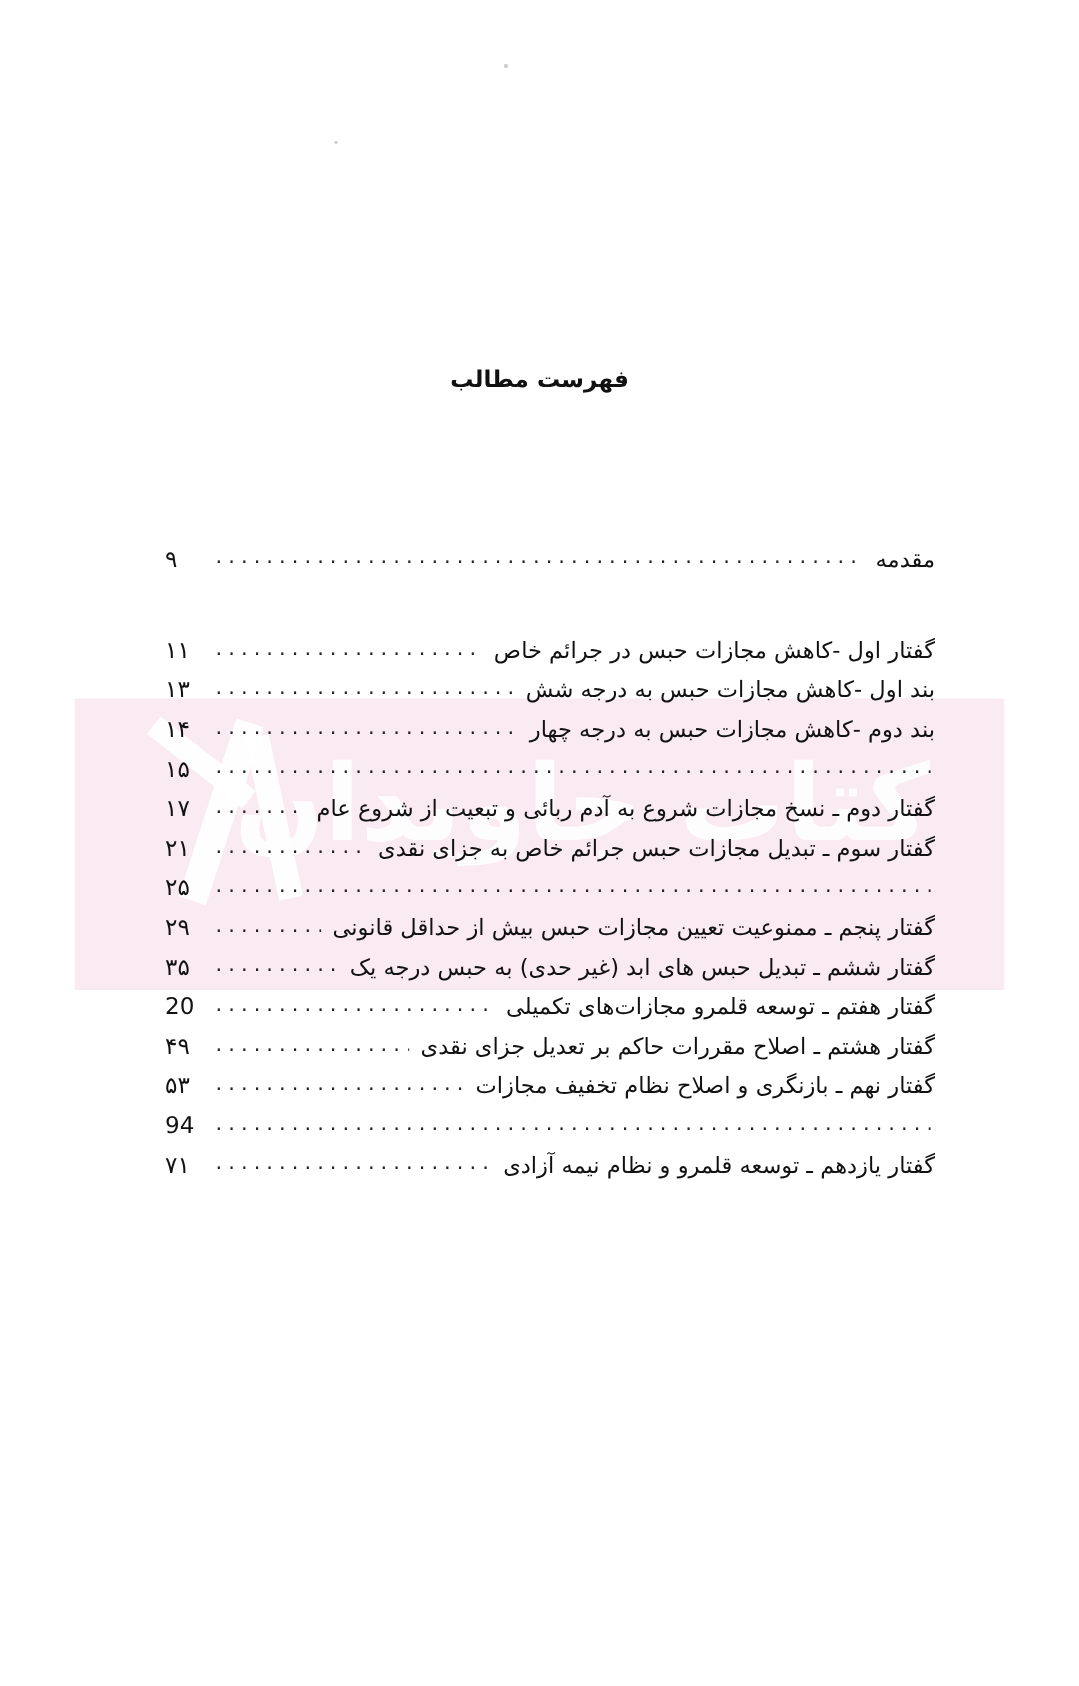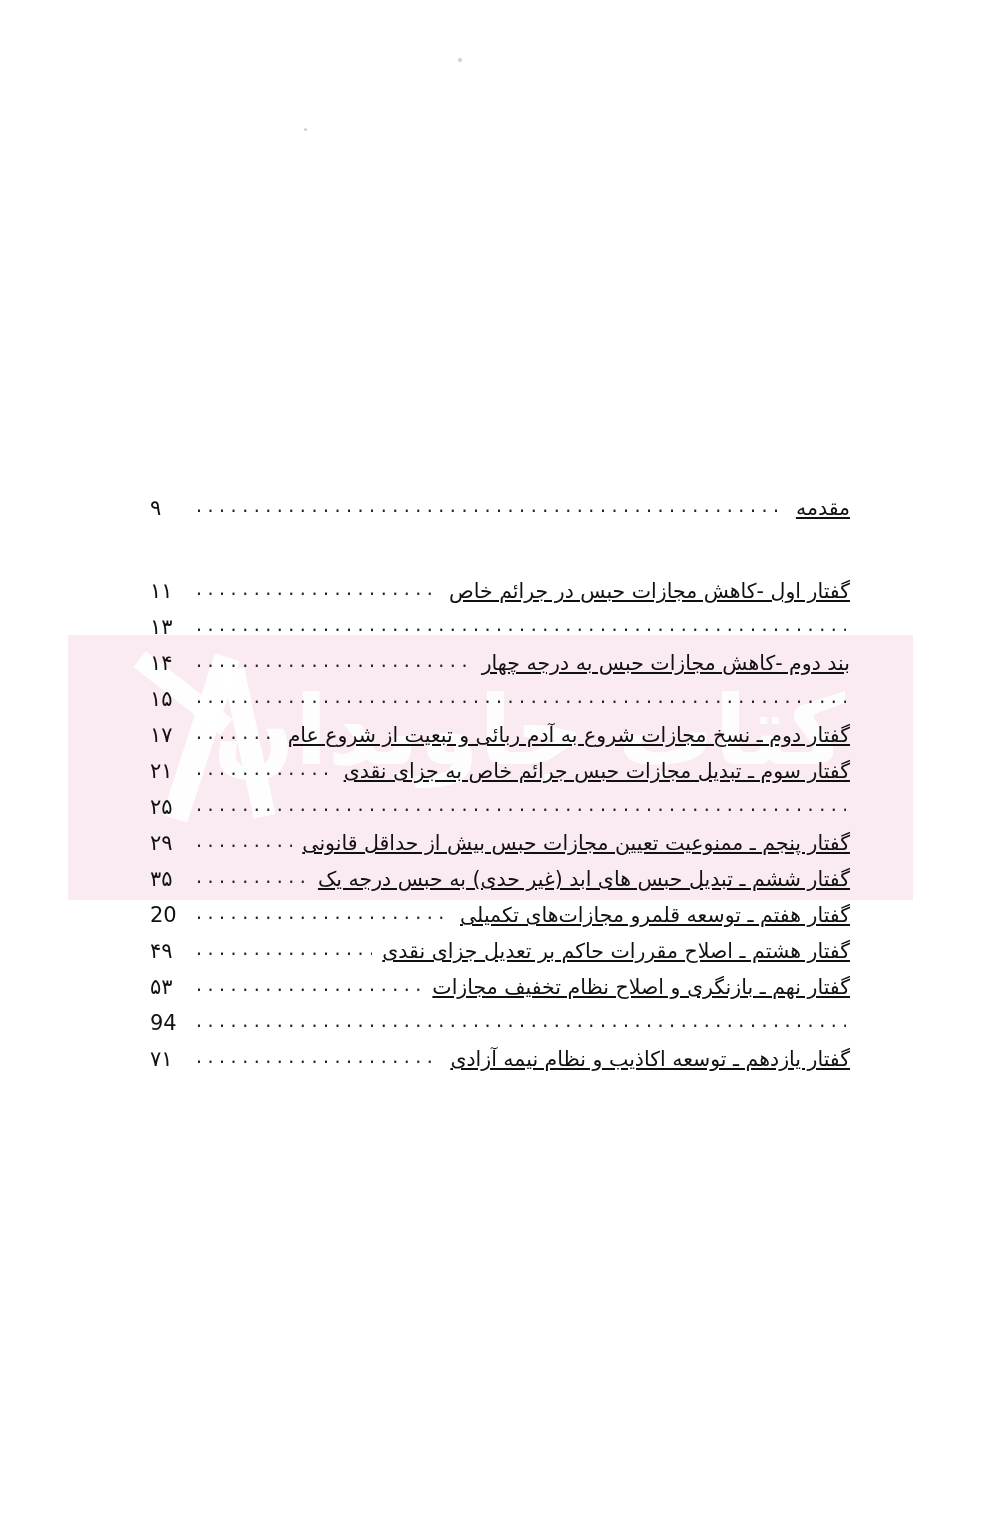--- a/index.html
+++ b/index.html
@@ -89,21 +89,20 @@
     display: flex;
     align-items: baseline;
     direction: rtl;
     font-size: 20.5px;
     line-height: 1;
     white-space: nowrap;
   }
   .toc-row .label {
     flex: 0 0 auto;
     padding-left: 6px;
-    text-decoration: underline;
   }
   .toc-row .leader {
     flex: 1 1 auto;
     overflow: hidden;
     white-space: nowrap;
     direction: ltr;
     text-align: left;
     color: #222;
     font-size: 19px;
     letter-spacing: 5.5px;
@@ -127,33 +126,35 @@
   <div class="speck speck-b"></div>
 
   <div class="watermark-band"></div>
   <div class="watermark-art">
     <div class="wm-shape wm-shape-1"></div>
     <div class="wm-shape wm-shape-2"></div>
     <div class="wm-shape wm-shape-3"></div>
     <div class="wm-text">کتاب جاویدان</div>
   </div>
 
+  <div class="title">فهرست مطالب</div>
 
   <div class="toc" id="toc-container">
       <div class="toc-row" style="margin-bottom: 62px;">
         <span class="label">مقدمه</span>
         <span class="leader">..........................................................................................</span>
         <span class="pageno">۹</span>
       </div>
       <div class="toc-row" style="margin-bottom: 15px;">
         <span class="label">گفتار اول -کاهش مجازات حبس در جرائم خاص</span>
         <span class="leader">..........................................................................................</span>
         <span class="pageno">۱۱</span>
       </div>
       <div class="toc-row" style="margin-bottom: 15px;">
+        <span class="label">بند اول -کاهش مجازات حبس به درجه شش</span>
         <span class="leader">..........................................................................................</span>
         <span class="pageno">۱۳</span>
       </div>
       <div class="toc-row" style="margin-bottom: 15px;">
         <span class="label">بند دوم -کاهش مجازات حبس به درجه چهار</span>
         <span class="leader">..........................................................................................</span>
         <span class="pageno">۱۴</span>
       </div>
       <div class="toc-row" style="margin-bottom: 15px;">
         <span class="leader">..........................................................................................</span>
@@ -196,19 +197,19 @@
       <div class="toc-row" style="margin-bottom: 15px;">
         <span class="label">گفتار نهم ـ بازنگری و اصلاح نظام تخفیف مجازات</span>
         <span class="leader">..........................................................................................</span>
         <span class="pageno">۵۳</span>
       </div>
       <div class="toc-row" style="margin-bottom: 15px;">
         <span class="leader">..........................................................................................</span>
         <span class="pageno">94</span>
       </div>
       <div class="toc-row" style="margin-bottom: 15px;">
-        <span class="label">گفتار یازدهم ـ توسعه اکاذیب و نظام نیمه آزادی</span>
+        <span class="label">گفتار یازدهم ـ توسعه قلمرو و نظام نیمه آزادی</span>
         <span class="leader">..........................................................................................</span>
         <span class="pageno">۷۱</span>
       </div>
     </div>
 
 </div>
 
 </body></html>

